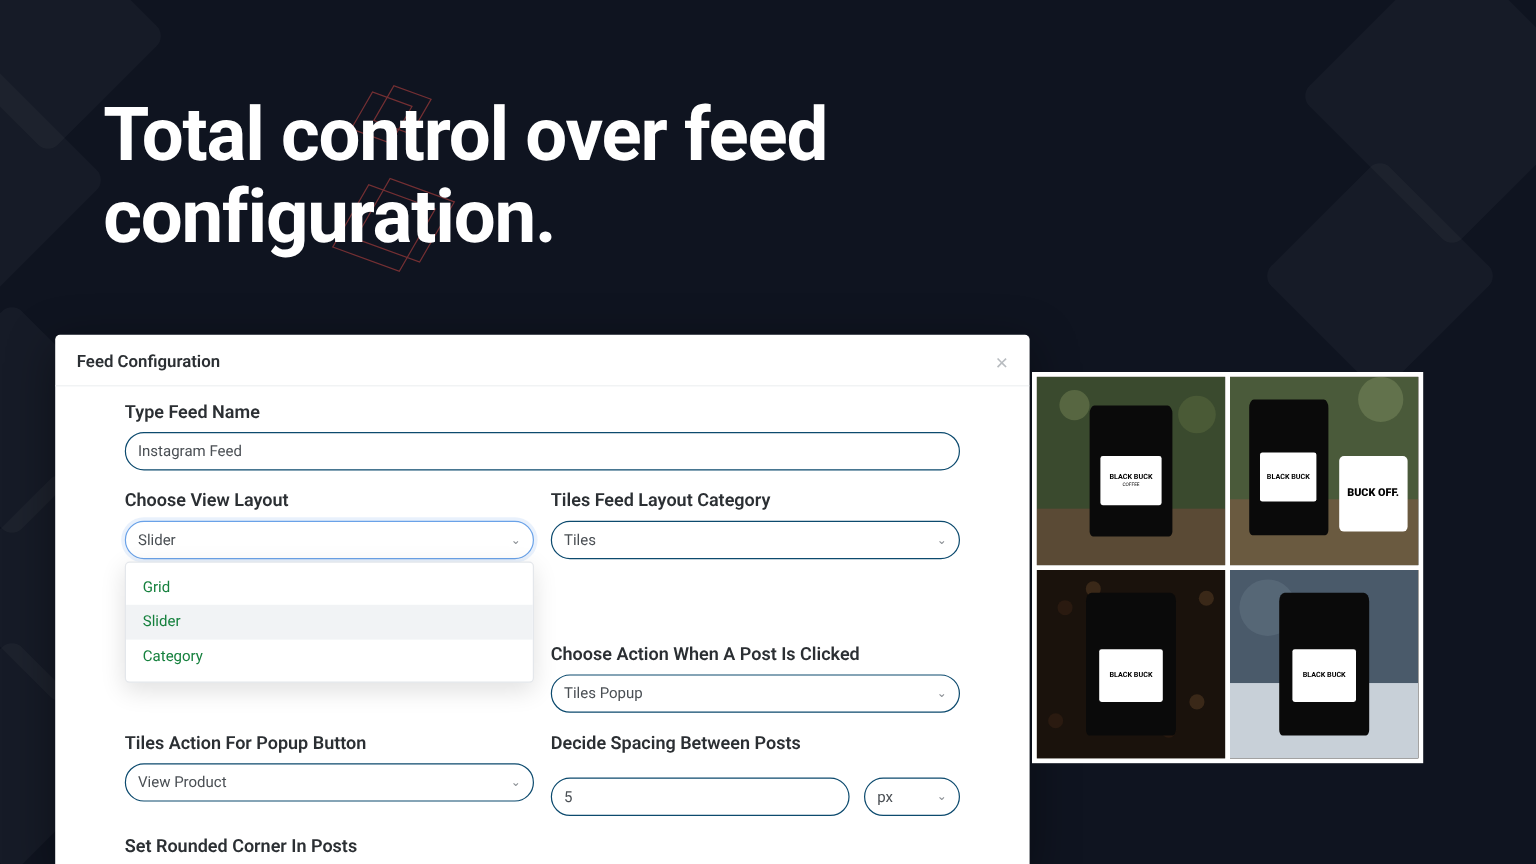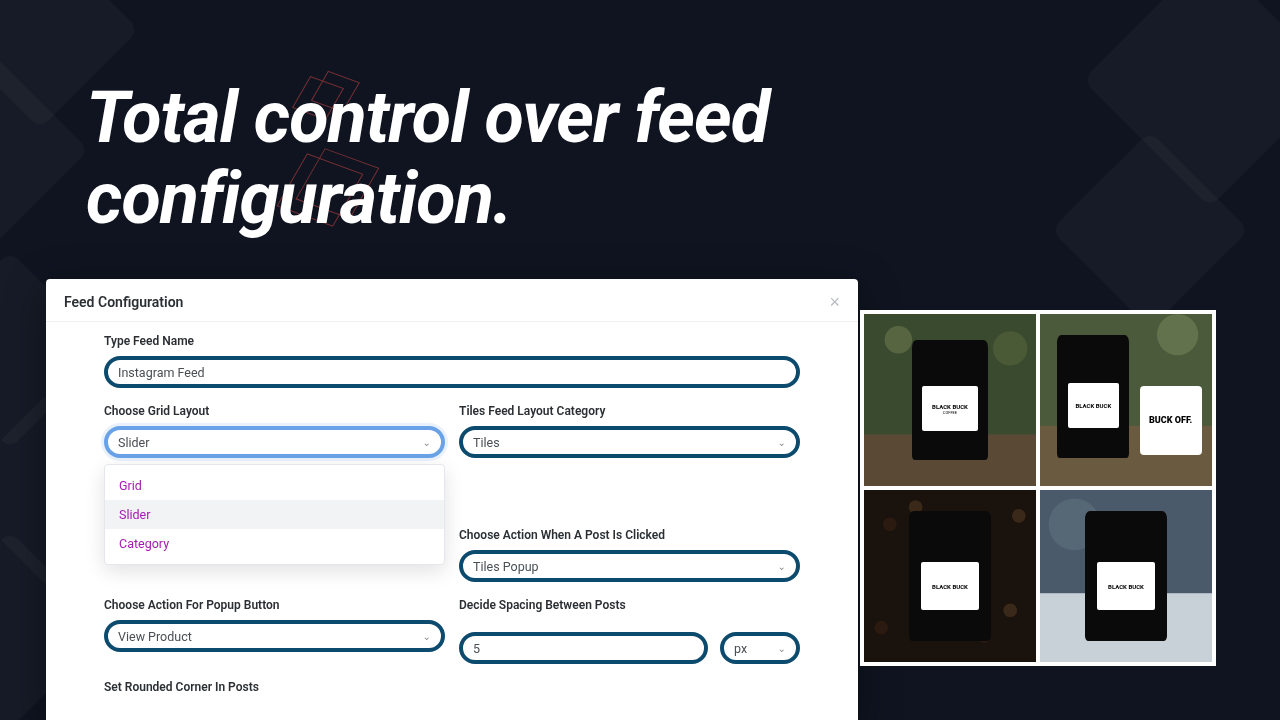--- a/index.html
+++ b/index.html
@@ -19,63 +19,62 @@
 .d5 { width: 140px; height: 140px; top: 560px; left: -60px; }
 .d6 { width: 180px; height: 180px; top: -10px; right: -20px; }
 .d7 { width: 140px; height: 140px; top: 160px; right: 60px; }
 .cube { position: absolute; width: 60px; height: 60px; border: 1.5px solid #a03b3b; transform: rotate(20deg) skew(-10deg); opacity: 0.7; }
 .cube::after { content: ""; position: absolute; inset: 0; border: 1.5px solid #a03b3b; transform: translate(12px, -12px); }
 .c1 { top: 80px; left: 300px; width: 36px; height: 36px; }
 .c2 { top: 160px; left: 290px; width: 60px; height: 60px; }
 
 .hero-title {
   position: absolute; top: 78px; left: 86px;
-  color: #fff; font-weight: 700; font-size: 72px; line-height: 1.12;
+  color: #fff; font-weight: 700; font-size: 62px; line-height: 1.12;
   letter-spacing: -1px;
-  font-style: italic;
 }
 .modal {
   position: absolute; top: 279px; left: 46px;
   width: 812px; height: 445px;
   background: #fff; border-radius: 4px;
   box-shadow: 0 10px 40px rgba(0,0,0,0.4);
   overflow: hidden;
 }
 .modal-header {
   display: flex; justify-content: space-between; align-items: center;
   padding: 14px 18px 10px; border-bottom: 1px solid #eef0f2;
 }
 .modal-title { font-size: 14px; font-weight: 600; color: #2b2f33; }
 .close-btn { font-size: 18px; color: #b8bcc0; cursor: pointer; background: none; border: none; line-height: 1; }
 .modal-body { padding: 12px 58px 0; }
 .form-row { display: flex; gap: 14px; margin-bottom: 16px; }
 .form-group { flex: 1; position: relative; }
-.label { font-size: 12px; font-weight: 600; color: #2b2f33; margin-bottom: 8px; display: block; }
+.label { font-size: 15px; font-weight: 600; color: #2b2f33; margin-bottom: 8px; display: block; }
 .input, .select {
-  width: 100%; height: 32px; border: 4px solid #0c4a6e; border-radius: 16px;
+  width: 100%; height: 32px; border: 1px solid #0c4a6e; border-radius: 16px;
   padding: 0 10px; font-size: 12.5px; color: #4a4f54; background: #fff;
   display: flex; align-items: center; justify-content: space-between;
 }
 .select { cursor: pointer; }
 .select.focused { border-color: #6aa2e8; box-shadow: 0 0 0 3px rgba(106,162,232,0.15); }
 .chevron { font-size: 10px; color: #8a8f94; }
 .unit { flex: 0 0 80px; justify-content: space-between; }
 .dropdown {
   position: absolute; top: 60px; left: 0; right: 0;
   background: #fff; border: 1px solid #e4e7eb; border-radius: 4px;
   box-shadow: 0 6px 20px rgba(0,0,0,0.12); z-index: 5;
   padding: 6px 0;
 }
-.dropdown-item { padding: 7px 14px; font-size: 12.5px; color: #a21caf; cursor: pointer; }
+.dropdown-item { padding: 7px 14px; font-size: 12.5px; color: #15803d; cursor: pointer; }
 .dropdown-item.selected { background: #f1f3f5; }
 .spacer-row { height: 54px; }
 
 .gallery {
   position: absolute; top: 310px; left: 860px;
-  width: 356px; background: #fff; padding: 4px;
+  width: 326px; background: #fff; padding: 4px;
   display: grid; grid-template-columns: 1fr 1fr; gap: 4px;
 }
 .tile { aspect-ratio: 1; position: relative; overflow: hidden; background: #2a2218; }
 .tile svg { width: 100%; height: 100%; display: block; }
 .bag { position: absolute; background: #0a0a0a; border-radius: 6% 6% 4% 4%; }
 .bag-label { position: absolute; background: #fff; border-radius: 2px; }
 .mug { position: absolute; background: #fff; border-radius: 4px; }
 </style>
 </head>
 <body>
@@ -105,21 +104,21 @@
     <div class="form-row">
       <div class="form-group">
         <label class="label">Type Feed Name</label>
         <div class="input">
             <span>Instagram Feed</span>
           </div>
       </div>
     </div>
     <div class="form-row">
       <div class="form-group">
-        <label class="label">Choose Grid Layout</label>
+        <label class="label">Choose View Layout</label>
         <div class="select focused">
           <span>Slider</span>
             <span class="chevron">⌄</span>
         </div>
         <div class="dropdown">
           <div class="dropdown-item">Grid</div>
           <div class="dropdown-item selected">Slider</div>
           <div class="dropdown-item">Category</div>
         </div>
       </div>
@@ -137,21 +136,21 @@
       <div class="form-group">
         <label class="label">Choose Action When A Post Is Clicked</label>
         <div class="select">
           <span>Tiles Popup</span>
             <span class="chevron">⌄</span>
         </div>
       </div>
     </div>
     <div class="form-row">
       <div class="form-group">
-        <label class="label">Choose Action For Popup Button</label>
+        <label class="label">Tiles Action For Popup Button</label>
         <div class="select">
           <span>View Product</span>
             <span class="chevron">⌄</span>
         </div>
       </div>
       <div class="form-group" style="display:flex; gap:12px; flex-direction:column;">
         <label class="label">Decide Spacing Between Posts</label>
         <div style="display:flex; gap:12px;">
           <div class="input" style="flex:1">
               <span>5</span>

